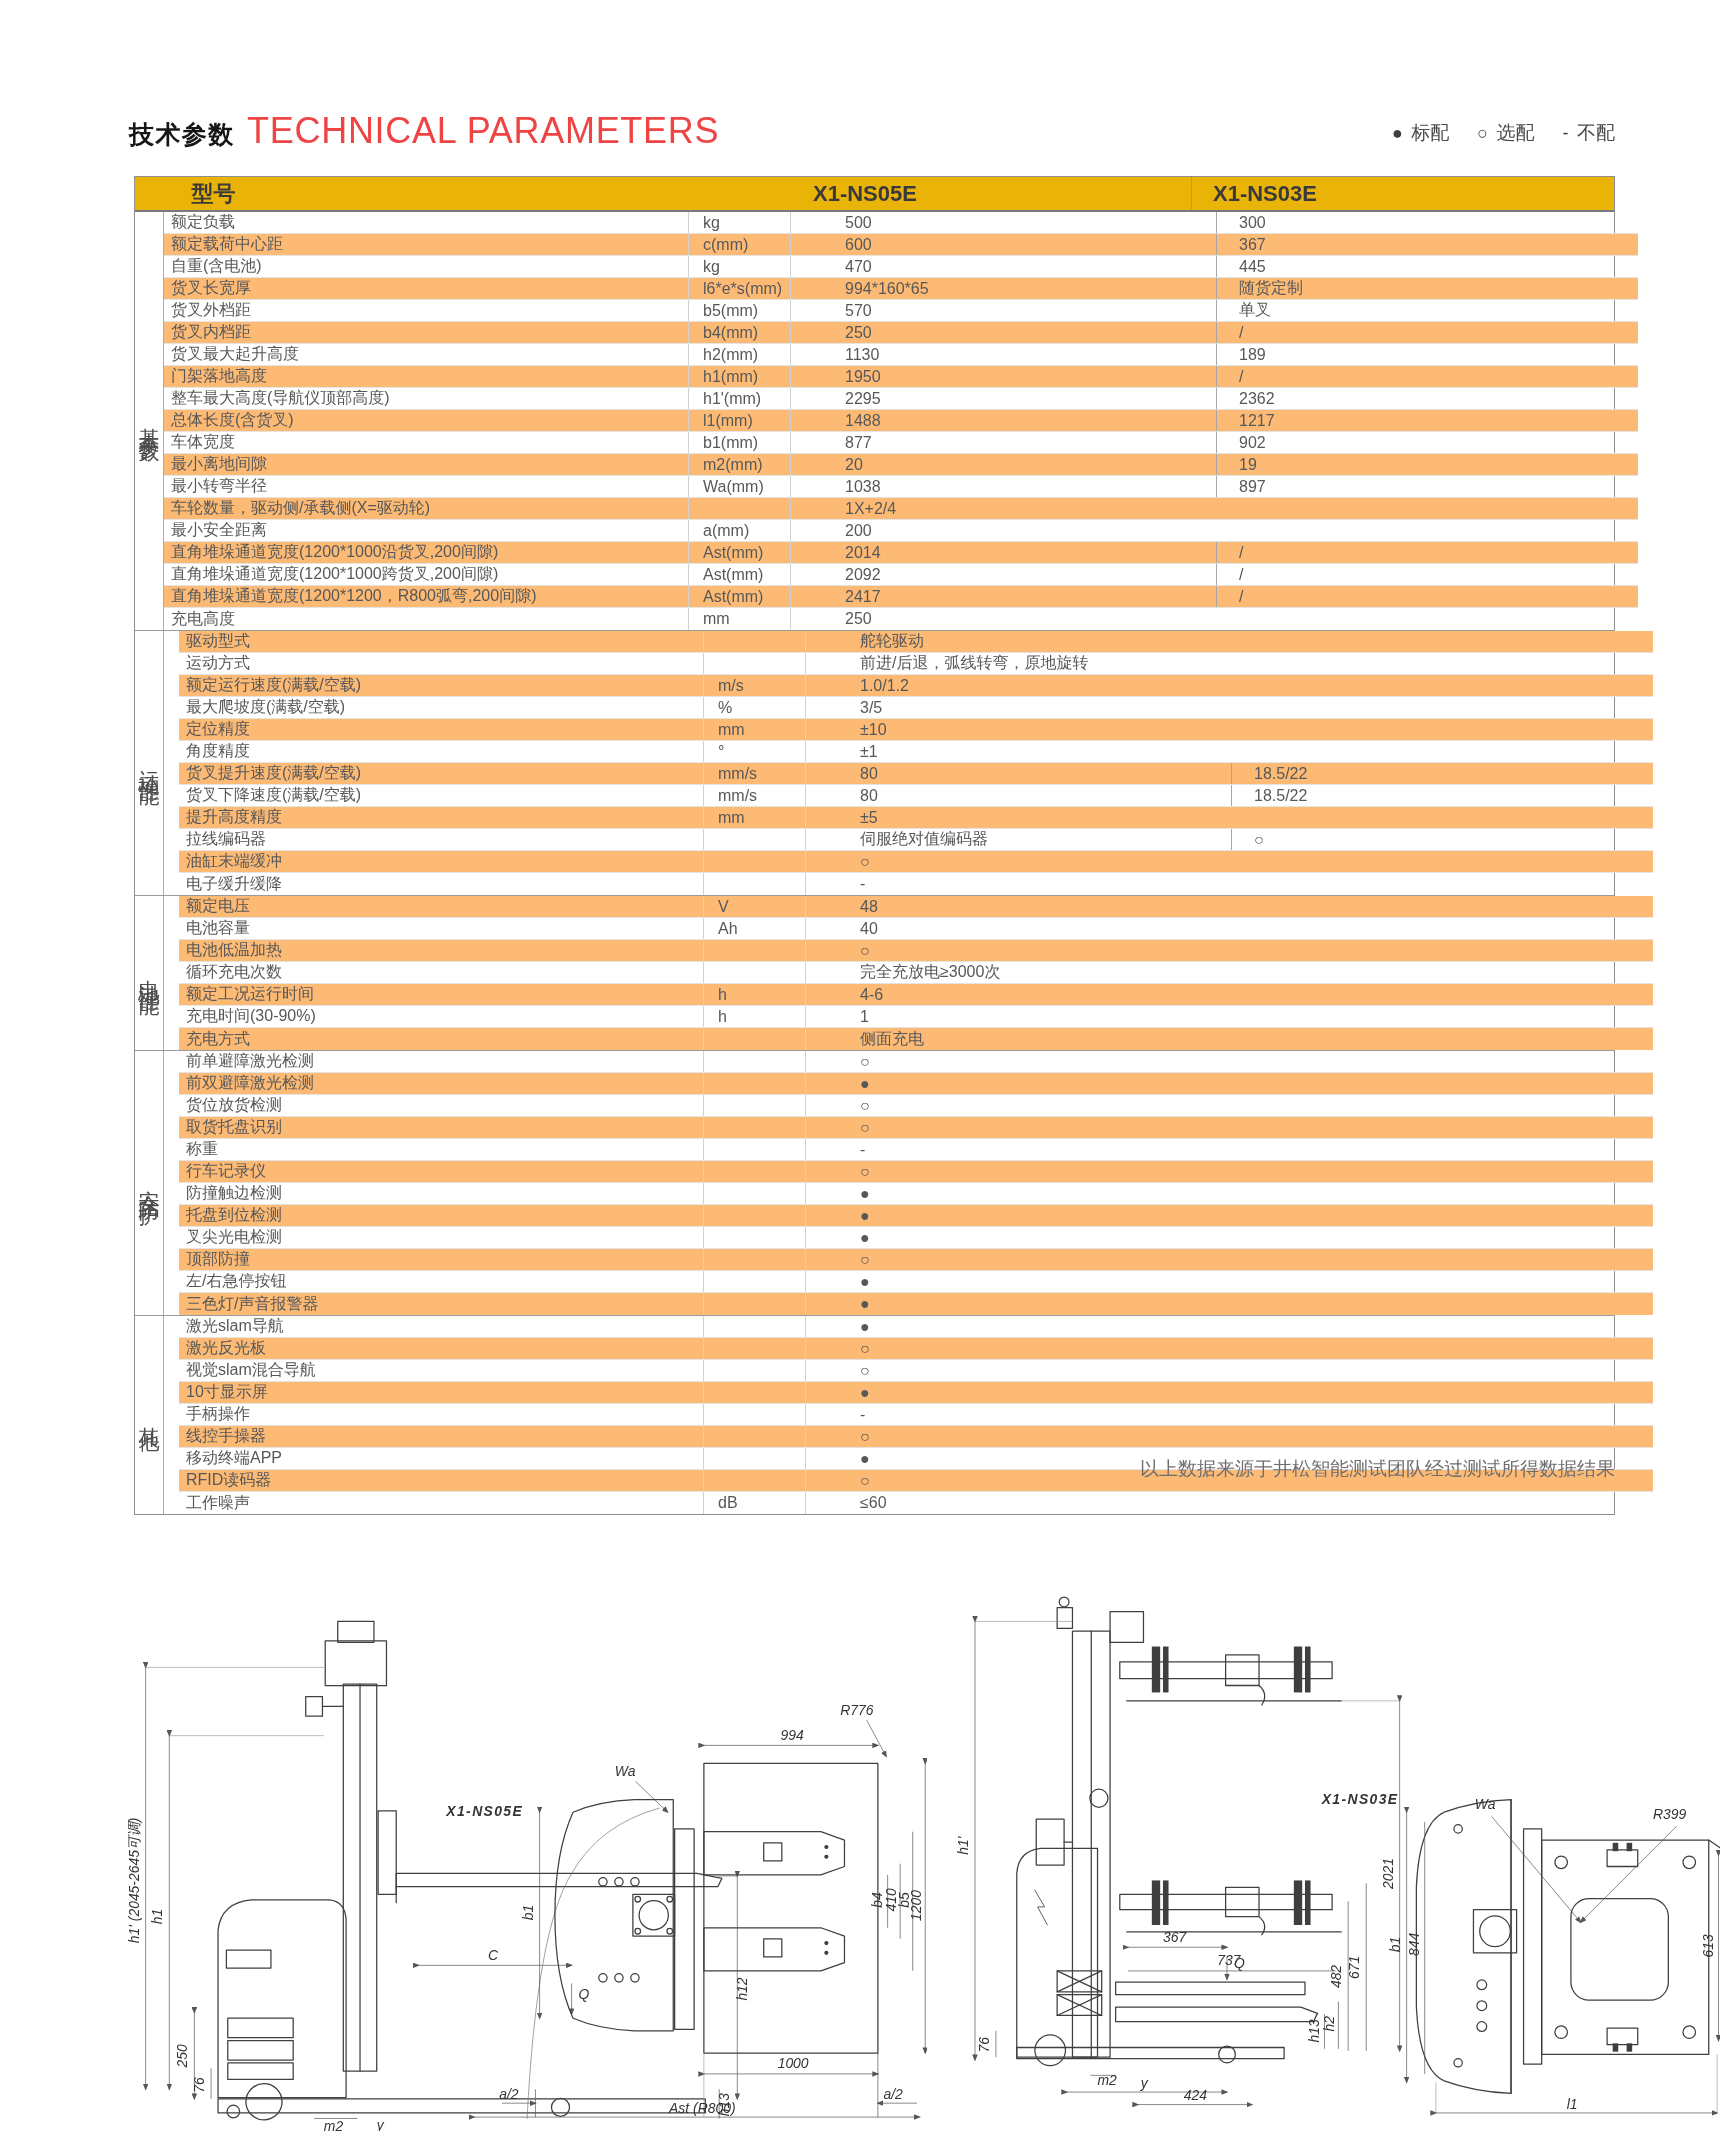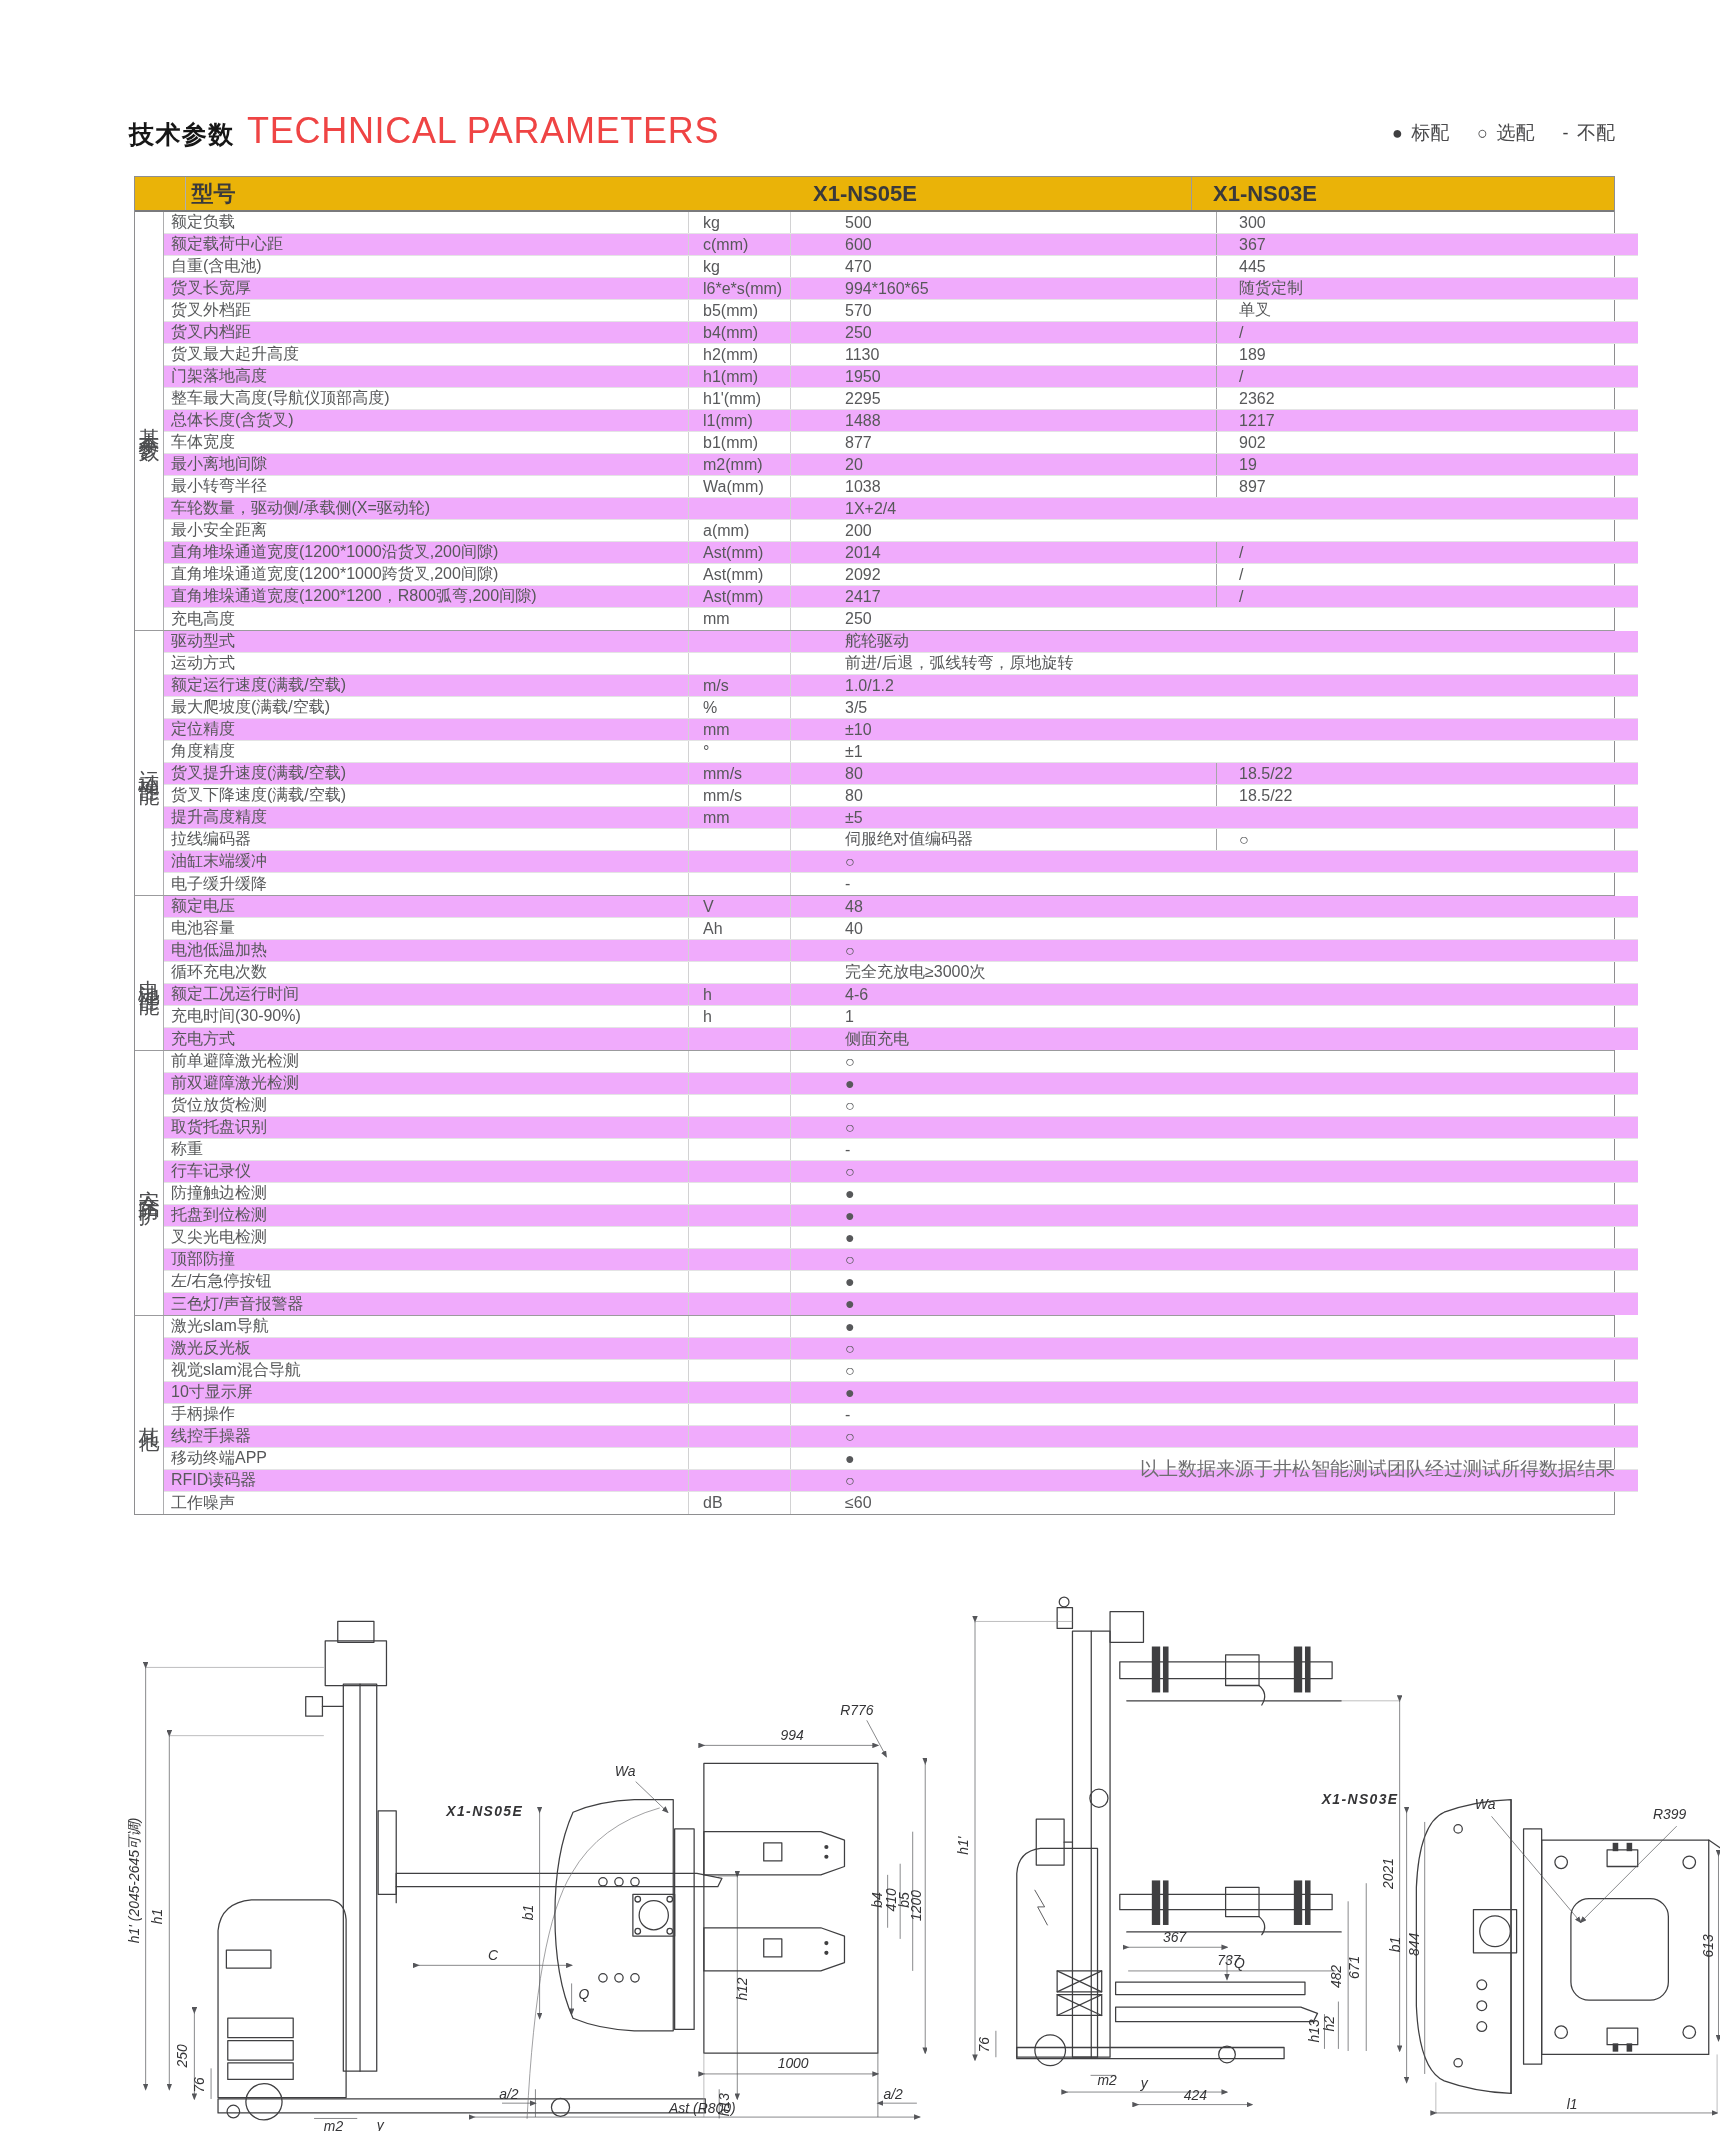--- a/index.html
+++ b/index.html
@@ -16,27 +16,27 @@
   
   .spec-table{position:absolute;left:134px;top:176px;width:1481px;border:1.4px solid #8e8e90;box-sizing:border-box;font-size:16px;}
   .t-head{display:flex;height:33px;background:#eab308;border-bottom:2.1px solid #7a7a7c;align-items:center;font-weight:bold;font-size:22px;color:#3a3a3c;}
   .hc{box-sizing:border-box;height:100%;display:flex;align-items:center;}
   .hc-cat{width:50px;}
   .hc-model{width:582px;border-left:0.7px solid #aeaeb0;padding-left:5.6px;}
   .hc-v1{width:424px;padding-left:46px;}
   .hc-v2{width:422px;border-left:0.7px solid #9a9a9c;padding-left:21px;}
 
   .t-section{display:flex;}
-  .t-section + .t-section{border-top:1.4px solid #9b9b9d;}
+  .t-section + .t-section{border-top:1.4px solid #9b9b9d;gap:15px;}
   .t-cat{width:50px;box-sizing:border-box;border-right:0.7px solid #adadaf;display:flex;align-items:center;justify-content:center;background:#fff;}
   .t-cat span{writing-mode:vertical-rl;text-orientation:upright;font-size:21px;letter-spacing:4.9px;color:#4c4d4f;}
   .t-rows{flex:1;display:flex;flex-direction:column;}
   .t-row{display:flex;height:22px;box-sizing:border-box;border-bottom:0.7px solid #e4e4e5;align-items:center;}
   .t-row:last-child{border-bottom:none;}
-  .t-row.alt{background:#f0abfc;}
+  .t-row.alt{background:#fdba74;}
   .cell{box-sizing:border-box;height:100%;display:flex;align-items:center;overflow:hidden;white-space:nowrap;}
   .col-param{width:480px;padding-left:7px;}
   .col-unit{width:102px;border-left:0.7px solid #d2d2d3;padding-left:14px;margin-left:44px;}
   .col-v1{width:426px;border-left:0.7px solid #d2d2d3;padding-left:54px;}
   .col-v2{width:422px;padding-left:23px;}
   .col-v2.has-v2{border-left:0.7px solid #a6a6a8;padding-left:22px;}
 
   .footnote{position:absolute;left:129px;top:1456px;width:1486px;text-align:right;font-size:19px;color:#6e6e70;}
 
   

